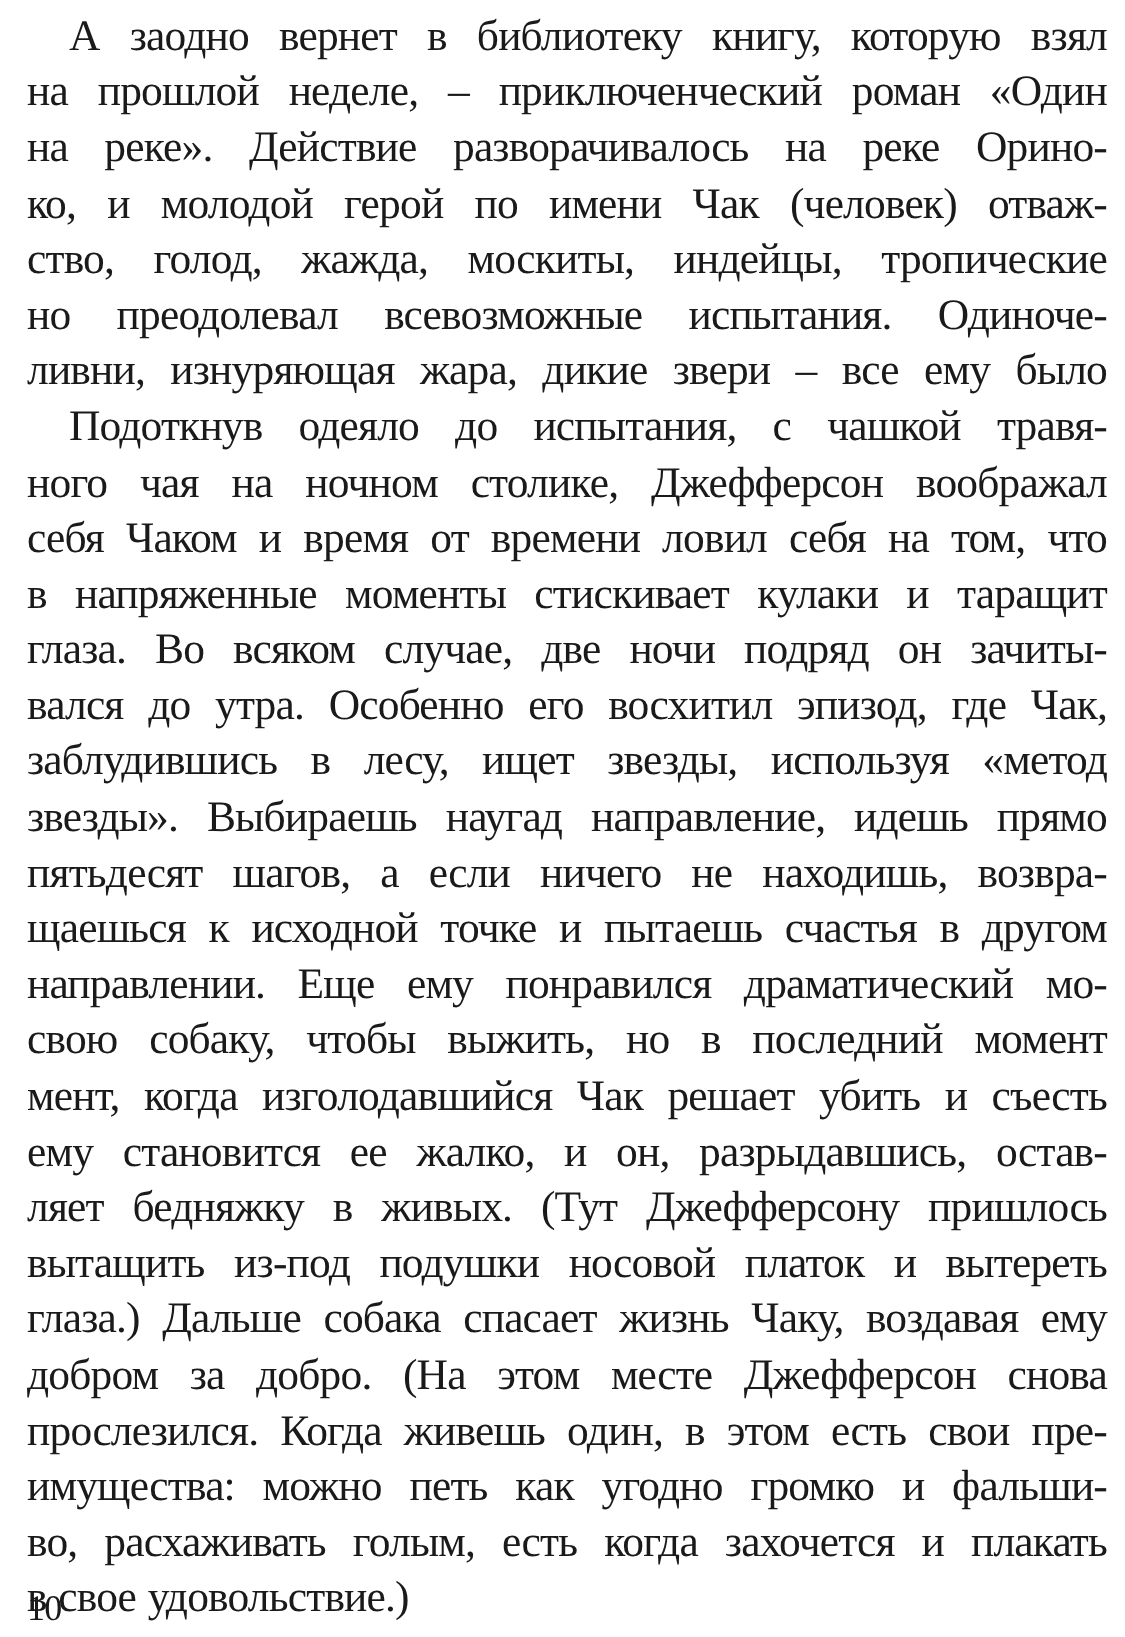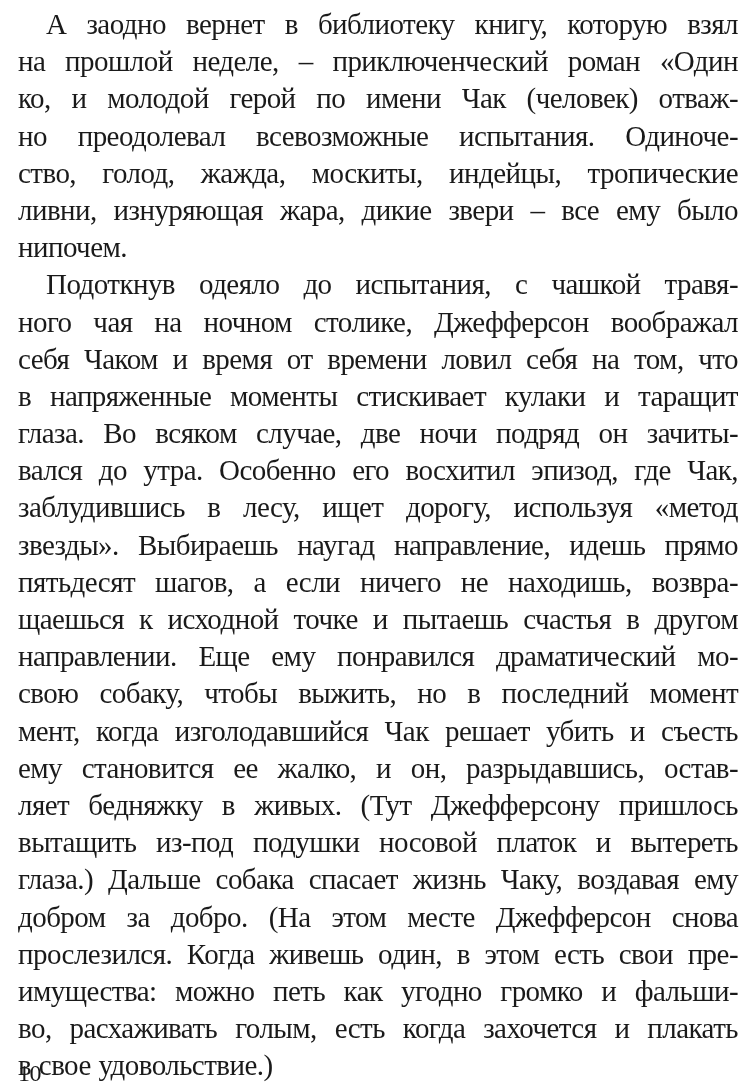--- a/index.html
+++ b/index.html
@@ -53,34 +53,34 @@
       margin-top: 12px;
     }
   </style>
 </head>
 <body>
 
 <div class="page">
   <div class="paragraph">
     <span class="line indent">А заодно вернет в библиотеку книгу, которую взял</span>
     <span class="line">на прошлой неделе, – приключенческий роман «Один</span>
+    <span class="line">на реке». Действие разворачивалось на реке Орино-</span>
     <span class="line">ко, и молодой герой по имени Чак (человек) отваж-</span>
+    <span class="line">ство, голод, жажда, москиты, индейцы, тропические</span>
     <span class="line">но преодолевал всевозможные испытания. Одиноче-</span>
-    <span class="line">ство, голод, жажда, москиты, индейцы, тропические</span>
     <span class="line">ливни, изнуряющая жара, дикие звери – все ему было</span>
-    <span class="line last">нипочем.</span>
   </div>
   <div class="paragraph">
     <span class="line indent">Подоткнув одеяло до испытания, с чашкой травя-</span>
     <span class="line">ного чая на ночном столике, Джефферсон воображал</span>
     <span class="line">себя Чаком и время от времени ловил себя на том, что</span>
     <span class="line">в напряженные моменты стискивает кулаки и таращит</span>
     <span class="line">глаза. Во всяком случае, две ночи подряд он зачиты-</span>
     <span class="line">вался до утра. Особенно его восхитил эпизод, где Чак,</span>
-    <span class="line">заблудившись в лесу, ищет дорогу, используя «метод</span>
+    <span class="line">заблудившись в лесу, ищет звезды, используя «метод</span>
     <span class="line">звезды». Выбираешь наугад направление, идешь прямо</span>
     <span class="line">пятьдесят шагов, а если ничего не находишь, возвра-</span>
     <span class="line">щаешься к исходной точке и пытаешь счастья в другом</span>
     <span class="line">направлении. Еще ему понравился драматический мо-</span>
     <span class="line">свою собаку, чтобы выжить, но в последний момент</span>
     <span class="line">мент, когда изголодавшийся Чак решает убить и съесть</span>
     <span class="line">ему становится ее жалко, и он, разрыдавшись, остав-</span>
     <span class="line">ляет бедняжку в живых. (Тут Джефферсону пришлось</span>
     <span class="line">вытащить из-под подушки носовой платок и вытереть</span>
     <span class="line">глаза.) Дальше собака спасает жизнь Чаку, воздавая ему</span>

